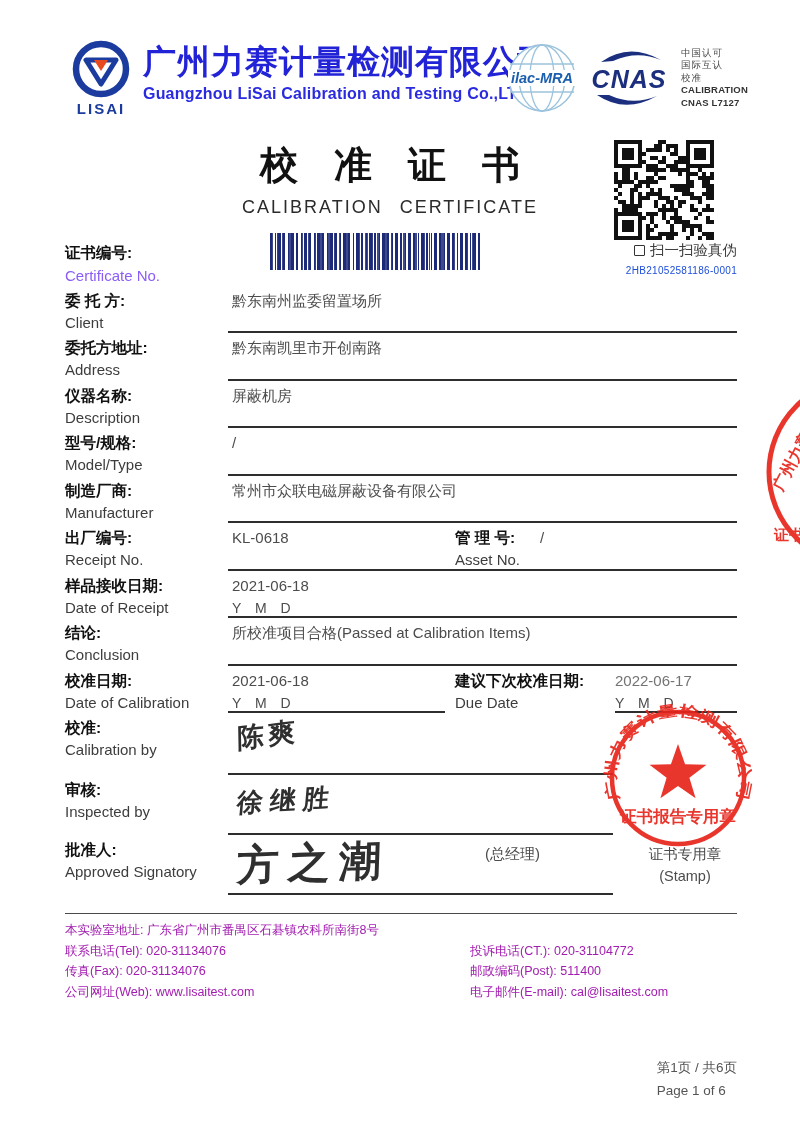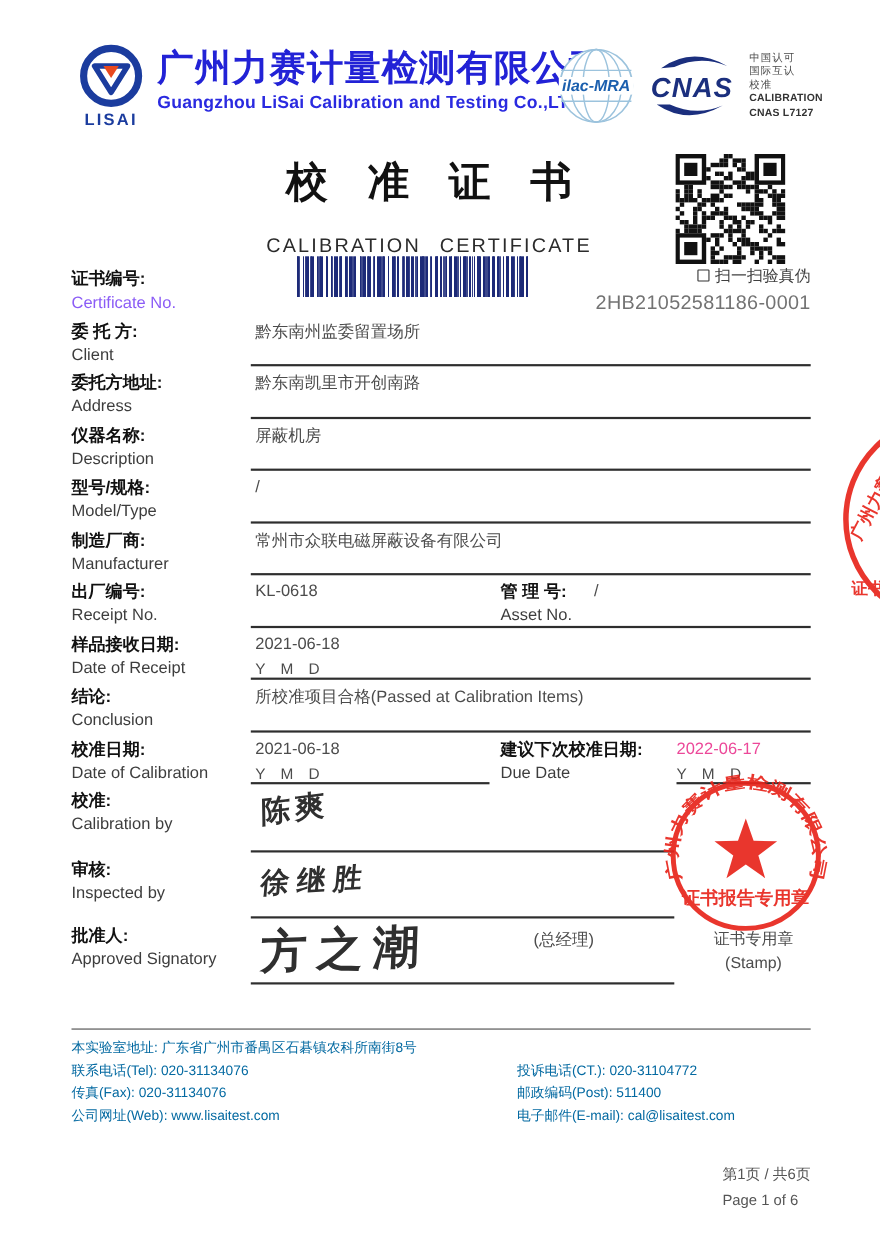--- a/index.html
+++ b/index.html
@@ -14,67 +14,67 @@
   .company-block { position:absolute; left:78px; top:2px; }
   .company-cn { font-size:33px; font-weight:bold; color:#2222d6; letter-spacing:1px; line-height:1.35; }
   .company-en { font-size:16px; font-weight:bold; color:#2a2ae0; letter-spacing:.2px; }
   .cert-marks { position:absolute; right:0; top:4px; display:flex; align-items:center; gap:10px; }
   .accred-lines { font-size:9.5px; color:#4a4a4a; line-height:12.5px; letter-spacing:1px; }
   .accred-lines .b { font-weight:bold; color:#333; letter-spacing:.2px; }
 
   
   .title-block { position:absolute; top:140px; left:0; width:780px; text-align:center; }
   .title-cn { font-size:38px; font-weight:bold; color:#111; letter-spacing:36px; text-indent:36px; }
-  .title-en { margin-top:22px; font-size:18px; color:#2b2b2b; letter-spacing:2px; word-spacing:10px; }
+  .title-en { margin-top:6px; font-size:18px; color:#2b2b2b; letter-spacing:2px; word-spacing:10px; }
   .qr-box { position:absolute; top:140px; left:614px; width:100px; height:100px; }
 
   
   .cert-row { position:absolute; top:233px; left:65px; right:63px; height:58px; }
   .cert-label-cn { position:absolute; left:0; top:10px; font-size:15.5px; font-weight:bold; color:#111; }
   .cert-label-en { position:absolute; left:0; top:34px; font-size:15px; color:#8b5cf6; }
   .barcode { position:absolute; left:205px; top:0; width:210px; height:37px;
     background-image:
       repeating-linear-gradient(90deg,#1d2a78 0 2px,rgba(255,255,255,0) 2px 5px,#1d2a78 5px 6px,rgba(255,255,255,0) 6px 8px,#1d2a78 8px 11px,rgba(255,255,255,0) 11px 13px),
       repeating-linear-gradient(90deg,rgba(29,42,120,.85) 0 3px,rgba(255,255,255,0) 3px 7px,rgba(29,42,120,.9) 7px 8px,rgba(255,255,255,0) 8px 12px,rgba(29,42,120,.85) 12px 14px,rgba(255,255,255,0) 14px 19px);
   }
   .scan-hint { position:absolute; right:0; top:8px; font-size:14.5px; color:#3f3f3f; }
   .scan-icon { display:inline-block; width:11px; height:11px; border:1.8px solid #333; border-radius:1px; margin-right:5px; vertical-align:-1px; }
-  .cert-number { position:absolute; right:0; top:32px; font-size:18px; color:#737373; letter-spacing:.3px; }
+  .cert-number { position:absolute; right:0; top:32px; font-size:10px; color:#1d4ed8; letter-spacing:.3px; }
 
   
   .fields { position:absolute; top:286px; left:65px; width:672px; }
   .frow { position:relative; }
   .h47 { height:47px; } .h48 { height:48px; } .h62 { height:62px; } .h60 { height:60px; }
   .lab-cn { position:absolute; left:0; top:5px; font-size:15.5px; font-weight:bold; color:#111; }
   .lab-en { position:absolute; left:0; top:28px; font-size:15px; color:#3d3d3d; }
   .val { position:absolute; left:167px; top:6px; font-size:15px; color:#4c4c4c; }
   .ymd { position:absolute; left:167px; top:29px; font-size:14px; color:#4c4c4c; word-spacing:10px; }
   .rule { position:absolute; bottom:0; left:163px; right:0; height:2px; background:#2e2e2e; }
   .rule-half1 { position:absolute; bottom:0; left:163px; width:217px; height:2px; background:#2e2e2e; }
   .rule-half2 { position:absolute; bottom:0; left:550px; width:122px; height:2px; background:#2e2e2e; }
   .rule-sig { position:absolute; bottom:0; left:163px; width:385px; height:2px; background:#2e2e2e; }
   .lab2-cn { position:absolute; left:390px; top:5px; font-size:15.5px; font-weight:bold; color:#111; }
   .lab2-en { position:absolute; left:390px; top:28px; font-size:15px; color:#3d3d3d; }
   .val2 { position:absolute; left:475px; top:6px; font-size:15px; color:#4c4c4c; }
-  .val2-date { position:absolute; left:550px; top:6px; font-size:15px; color:#ec4899; }
+  .val2-date { position:absolute; left:550px; top:6px; font-size:15px; color:#737373; }
   .ymd2 { position:absolute; left:550px; top:29px; font-size:14px; color:#4c4c4c; word-spacing:10px; }
 
   .sig { position:absolute; left:172px; color:#2f2f2f; font-weight:600; white-space:nowrap; }
   .sig-1 { top:4px; font-size:27px; transform:rotate(-7deg) skewX(-6deg); letter-spacing:4px; }
   .sig-2 { top:8px; font-size:26px; transform:rotate(-3deg) skewX(-8deg); letter-spacing:7px; }
   .sig-3 { top:0px; font-size:42px; font-weight:bold; transform:rotate(-2deg) skewX(-4deg); letter-spacing:9px; }
   .note-gm { position:absolute; left:420px; top:10px; font-size:15px; color:#4c4c4c; }
   .stamp-caption { position:absolute; left:560px; top:8px; width:120px; text-align:center; font-size:14.5px; color:#4c4c4c; line-height:22px; }
 
   
   .stamp-main { position:absolute; top:698px; left:598px; width:160px; height:160px; opacity:.92; }
   .stamp-edge { position:absolute; top:372px; left:752px; width:48px; height:200px; overflow:hidden; opacity:.92; }
 
   
-  .footer { position:absolute; top:913px; left:65px; width:672px; border-top:1.5px solid #4a4a4a; padding-top:8px; font-size:12.5px; color:#0369a1;margin-top:22px; }
+  .footer { position:absolute; top:913px; left:65px; width:672px; border-top:1.5px solid #4a4a4a; padding-top:8px; font-size:12.5px; color:#a21caf; }
   .f-line { height:20.5px; position:relative; }
   .f-right { position:absolute; left:405px; top:0; }
   .pagenum { position:absolute; top:1056px; right:63px; text-align:left; font-size:13.5px; color:#555; line-height:23px; }
 </style>
 </head>
 <body>
 
 <div class="page">
 
   <div class="header">

